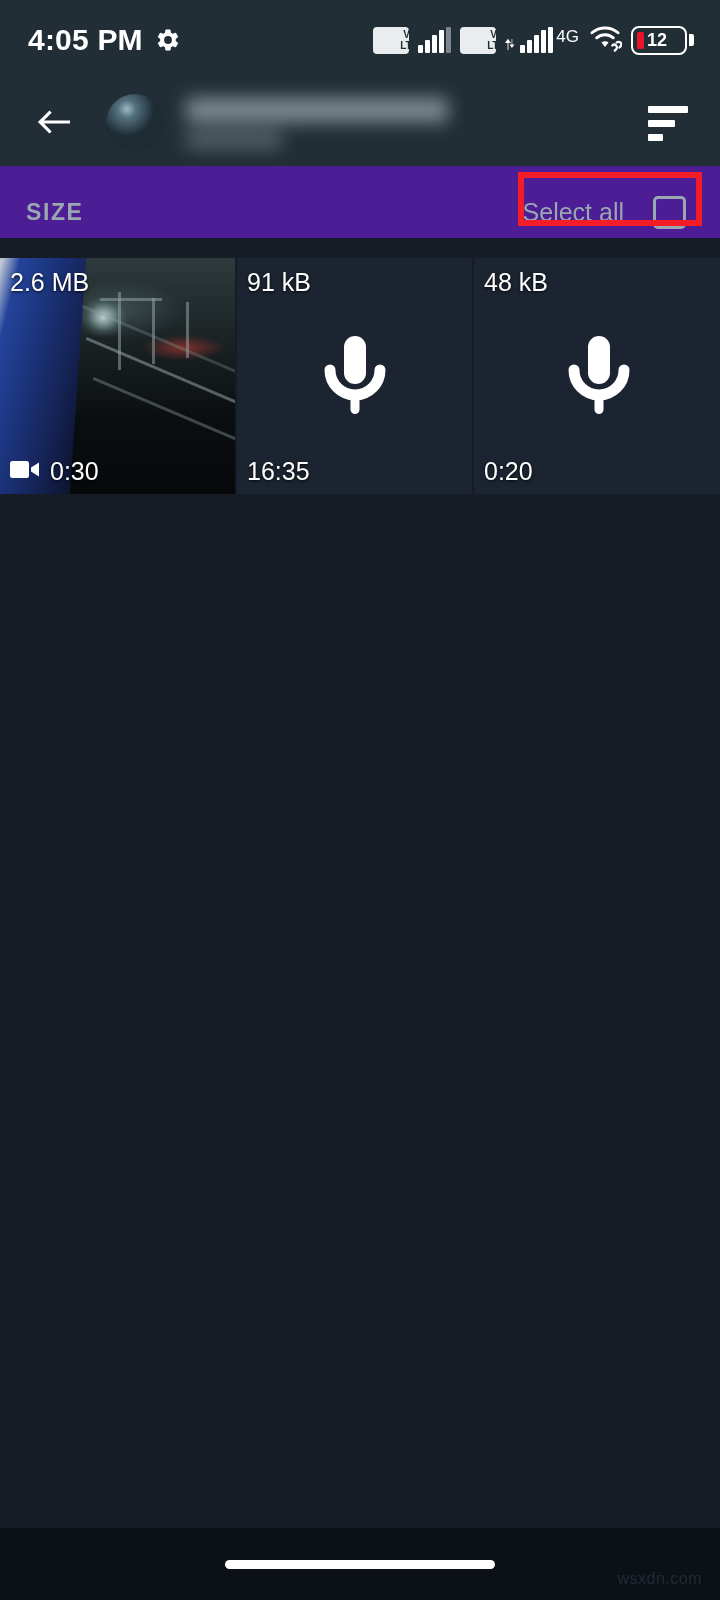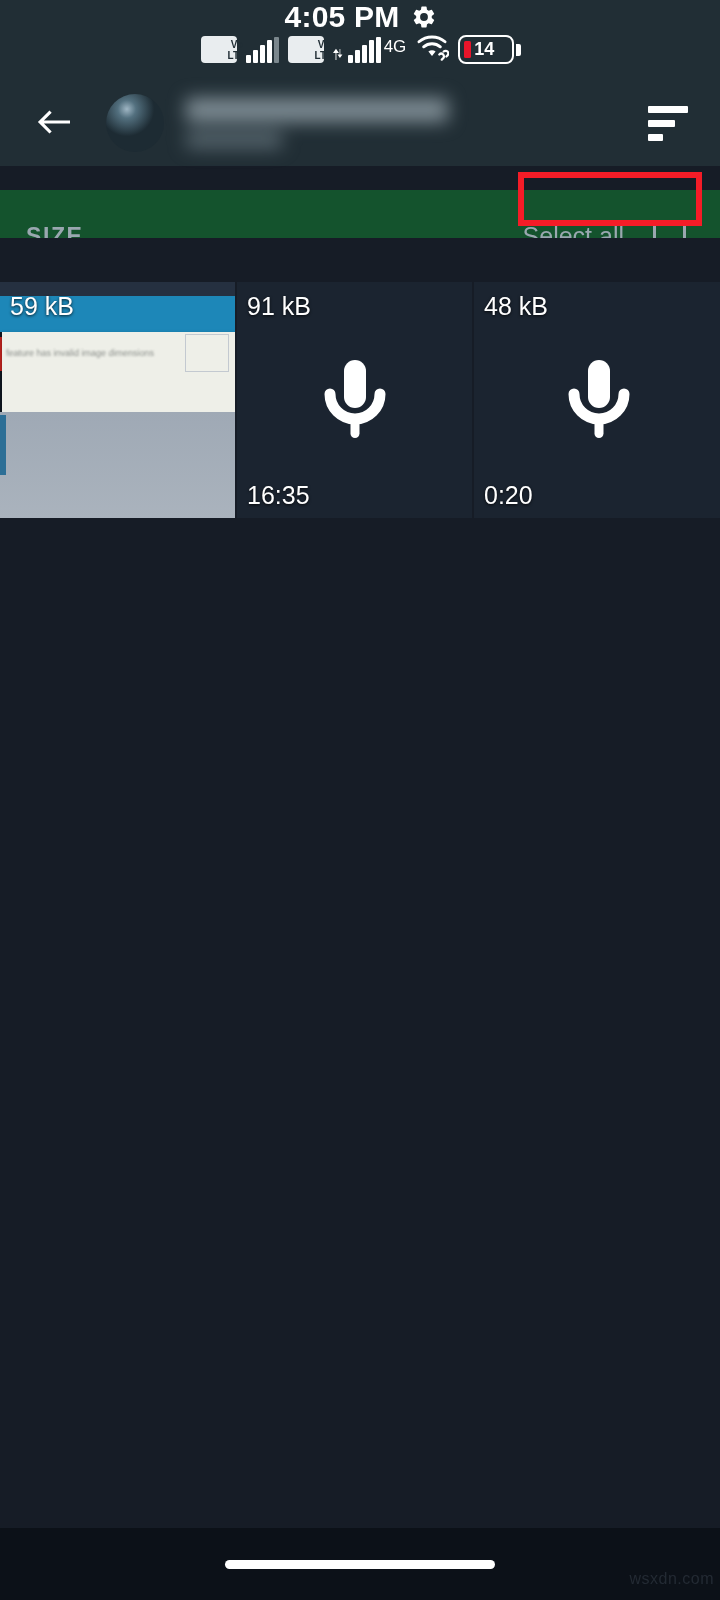--- a/index.html
+++ b/index.html
@@ -19,22 +19,22 @@
     background: #161c26;
   }
 
   
   .status-bar {
     position: relative;
     height: 80px;
     background: #212e35;
     display: flex;
     align-items: center;
+    justify-content: space-between;
     padding: 0 26px 0 28px;
-    flex-direction: column;
   }
   .status-left {
     display: flex;
     align-items: center;
     gap: 12px;
   }
   .status-clock {
     color: #ffffff;
     font-size: 30px;
     font-weight: bold;
@@ -141,26 +141,25 @@
   .sort-icon { display: flex; flex-direction: column; gap: 7px; align-items: flex-start; }
   .sort-icon span { display: block; height: 7px; background: #ffffff; border-radius: 1px; }
   .sort-icon span:nth-child(1) { width: 40px; }
   .sort-icon span:nth-child(2) { width: 27px; }
   .sort-icon span:nth-child(3) { width: 15px; }
 
   
   .section-header {
     position: relative;
     height: 92px;
-    background: #14532d;
+    background: #4c1d95;
     display: flex;
     align-items: center;
     justify-content: space-between;
     padding: 0 30px 0 26px;
-    margin-top: 24px;
   }
   .section-label {
     color: #9aa7b0;
     font-size: 23px;
     font-weight: bold;
     letter-spacing: 1.6px;
   }
   .select-all-group {
     display: flex;
     align-items: center;
@@ -295,21 +294,21 @@
     justify-content: center;
   }
   .nav-pill {
     width: 270px;
     height: 9px;
     border-radius: 5px;
     background: #ffffff;
   }
   .watermark {
     position: absolute;
-    right: 6px;
+    right: 18px;
     bottom: 12px;
     color: #232a33;
     font-size: 16px;
     letter-spacing: 0.5px;
   }
   .content-area { position: absolute; left: 0; right: 0; top: 238px; bottom: 72px; background: #161c26; }
 </style>
 </head>
 <body>
 
@@ -365,21 +364,21 @@
           <path fill="#ffffff" d="M15 19.5l-3.2-4c1.9-1.5 4.5-1.5 6.4 0z"></path>
           <path fill="none" stroke="#ffffff" stroke-width="2.6" stroke-linecap="round" d="M7.6 11.4a11.6 11.6 0 0114.8 0"></path>
           <path fill="none" stroke="#ffffff" stroke-width="2.6" stroke-linecap="round" d="M3.4 6.9a17.8 17.8 0 0123.2 0"></path>
           <path fill="none" stroke="#ffffff" stroke-width="2" stroke-linecap="round" d="M21.5 18.2a2.4 2.4 0 113.4 3.4l-1.2 1.2M25.4 15.6a2.4 2.4 0 113.4 3.4l-1 1"></path>
         </svg>
       </span>
 
       <span class="battery">
         <span class="battery-body">
           <span class="battery-fill"></span>
-          <span class="battery-text">14</span>
+          <span class="battery-text">12</span>
         </span>
         <span class="battery-cap"></span>
       </span>
     </div>
   </div>
 
   <div class="app-bar">
     <div class="back-btn">
       <svg width="40" height="32" viewBox="0 0 40 32">
         <path fill="#ffffff" d="M17.5 3.5L19.7 5.7 11.9 13.5H38v3.1H11.9l7.8 7.8-2.2 2.2L5.9 15.05z"></path>
@@ -405,35 +404,39 @@
       <span class="select-all-label">Select all</span>
       <span class="checkbox-outline"></span>
     </span>
   </div>
   <div class="red-highlight"></div>
 
   <div class="content-area"></div>
 
   <div class="media-grid">
 
-
     <div class="tile">
-      <div class="thumb-doc">
-        <div class="doc-topbar"></div>
-        <div class="doc-blue"></div>
-        <div class="doc-redmark"></div>
-        <div class="doc-panel">
-          <span class="doc-panel-text">feature has invalid image dimensions</span>
-        </div>
-        <div class="doc-body"></div>
-        <div class="doc-sidebar"></div>
-        <div class="doc-box"></div>
+      <div class="thumb-train">
+        <i class="train-pole" style="left:118px; top:34px; height:78px;"></i>
+        <i class="train-pole" style="left:152px; top:40px; height:66px;"></i>
+        <i class="train-pole" style="left:186px; top:44px; height:56px;"></i>
+        <i class="train-pole" style="left:100px; top:40px; width:62px; height:3px;"></i>
       </div>
-      <span class="tile-size">59 kB</span>
-    </div>
+      <span class="tile-size">2.6 MB</span>
+      <span class="tile-duration">
+        <span>
+          <svg width="30" height="21" viewBox="0 0 30 21">
+            <rect x="0" y="2" width="19" height="17" rx="2.5" fill="#ffffff"></rect>
+            <path fill="#ffffff" d="M21 8.5l8-5v14l-8-5z"></path>
+          </svg>
+        </span>
+        <span>0:30</span>
+      </span>
+    </div>
+
 
     <div class="tile">
       <span class="mic-wrap">
         <svg class="mic-svg" width="80" height="92" viewBox="0 0 80 92">
           <rect x="29" y="6" width="22" height="48" rx="11" fill="#ffffff"></rect>
           <path d="M15 40a25 25 0 0050 0" fill="none" stroke="#ffffff" stroke-width="11" stroke-linecap="round"></path>
           <rect x="35.5" y="62" width="9" height="22" rx="4.5" fill="#ffffff"></rect>
         </svg>
       </span>
       <span class="tile-size">91 kB</span>

